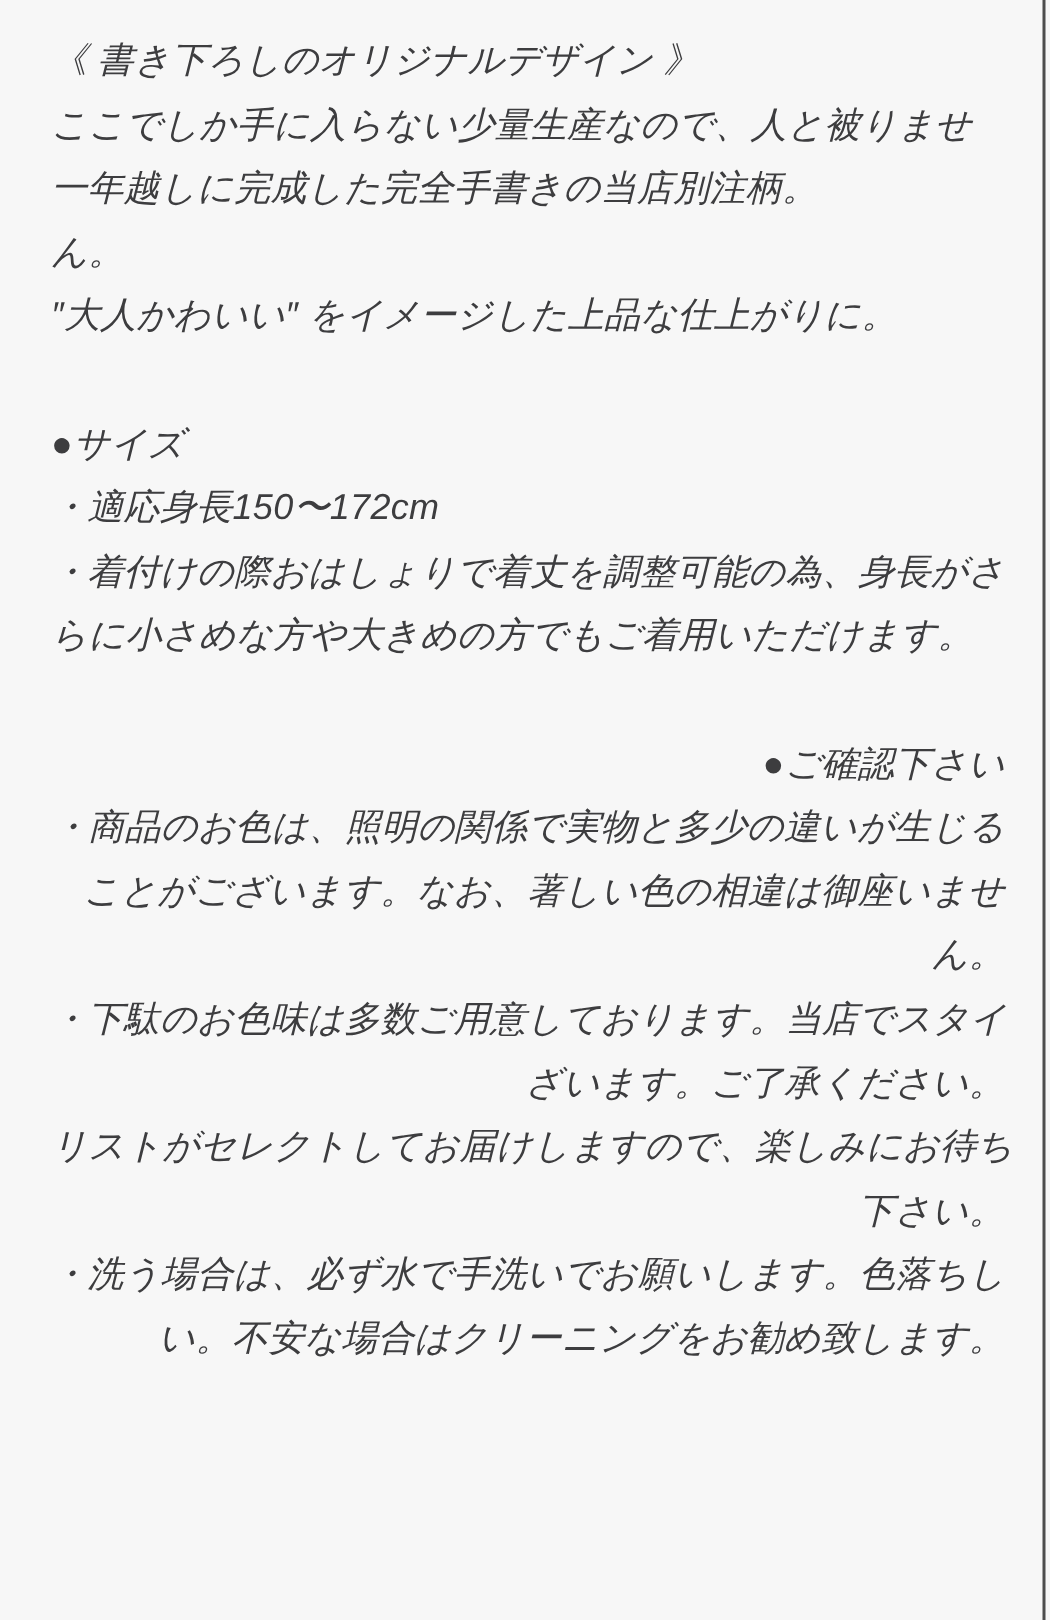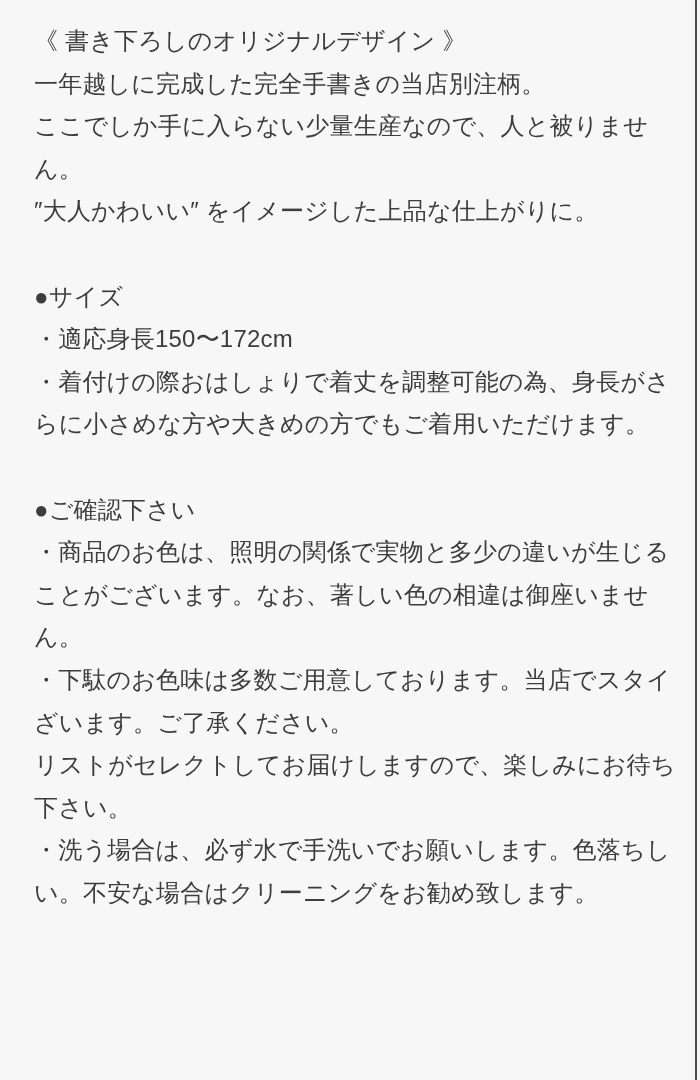--- a/index.html
+++ b/index.html
@@ -16,37 +16,39 @@
     height: 1080px;
     background: var(--bg);
     font-family: "Liberation Sans", sans-serif;
     overflow: hidden;
   }
   .screen {
     position: relative;
     width: 700px;
     height: 1080px;
     background: var(--bg);
+    font-style: italic;
   }
   .text-area {
     position: absolute;
     top: 20px;
     left: 34px;
     right: 30px;
     color: var(--fg);
     font-size: 24px;
     line-height: 42.6px;
     letter-spacing: 0.2px;
   }
   .text-section {
     margin: 0 0 42.6px 0;
     padding: 0;
   }
   .text-section:last-child {
     margin-bottom: 0;
+    text-align: right;
   }
   .line {
     white-space: nowrap;
     min-height: 42.6px;
   }
   .right-edge {
     position: absolute;
     top: 0;
     left: 695px;
     width: 2px;
@@ -54,22 +56,22 @@
     background: var(--edge);
   }
 </style>
 </head>
 <body>
 
 <div class="screen">
   <main class="text-area" id="sections-root">
       <section class="text-section">
         <div class="line">《 書き下ろしのオリジナルデザイン 》</div>
+        <div class="line">ここでしか手に入らない少量生産なので、人と被りませ</div>
         <div class="line">一年越しに完成した完全手書きの当店別注柄。</div>
-        <div class="line">ここでしか手に入らない少量生産なので、人と被りませ</div>
         <div class="line">ん。</div>
         <div class="line">″大人かわいい″ をイメージした上品な仕上がりに。</div>
       </section>
       <section class="text-section">
         <div class="line">●サイズ</div>
         <div class="line">・適応身長150〜172cm</div>
         <div class="line">・着付けの際おはしょりで着丈を調整可能の為、身長がさ</div>
         <div class="line">らに小さめな方や大きめの方でもご着用いただけます。</div>
       </section>
       <section class="text-section">

